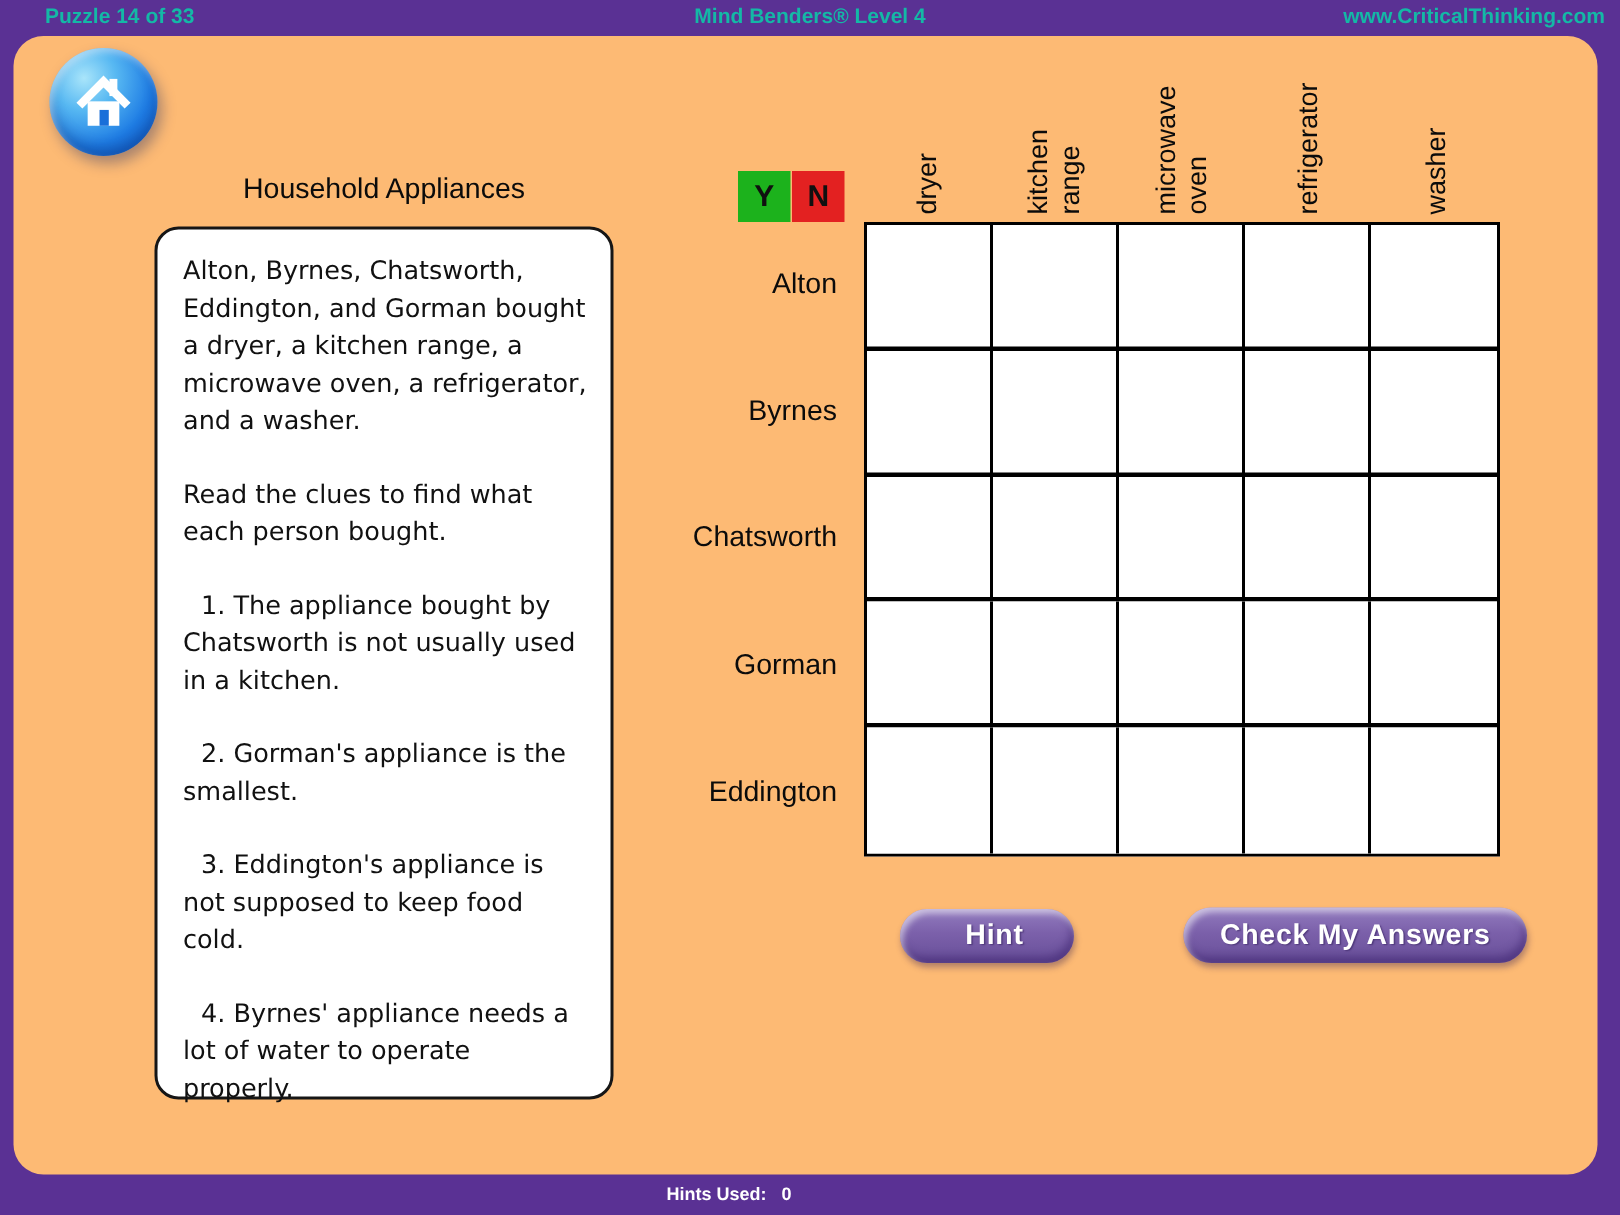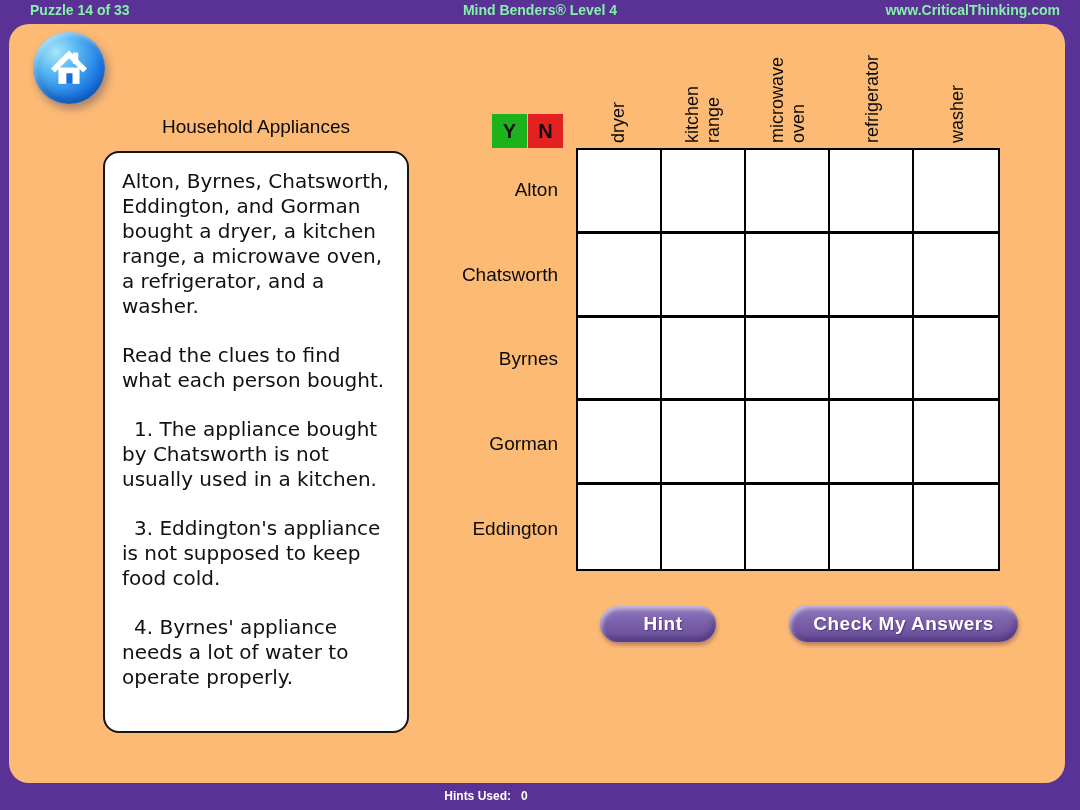--- a/index.html
+++ b/index.html
@@ -1,43 +1,43 @@
 <!DOCTYPE html>
 <html><head>
 <meta charset="utf-8">
 <style>
   * { margin:0; padding:0; box-sizing:border-box; }
   html,body { width:1080px; height:810px; overflow:hidden; }
   body { background:#5a3194; font-family:"Liberation Sans", sans-serif; position:relative; }
 
   
-  .topbar { position:absolute; top:0; left:0; width:1080px; height:22px; color:#86efac; font-weight:bold; font-size:14px; }
+  .topbar { position:absolute; top:0; left:0; width:1080px; height:22px; color:#14b8a6; font-weight:bold; font-size:14px; }
   .topbar .tleft  { position:absolute; left:30px;  top:2px; }
   .topbar .tcenter{ position:absolute; left:0; width:100%; text-align:center; top:2px; }
-  .topbar .tright { position:absolute; right:20px; top:2px; }
+  .topbar .tright { position:absolute; right:10px; top:2px; }
   .bottombar { position:absolute; bottom:0; left:0; width:972px; height:27px; color:#fff;
                font-weight:bold; font-size:12px; text-align:center; line-height:26px; }
 
   
   .panel { position:absolute; left:9px; top:24px; width:1056px; height:759px;
            background:#fdba74; border-radius:20px; }
 
   
   .home-btn { position:absolute; left:24px; top:8px; width:72px; height:72px; border-radius:50%;
     background: radial-gradient(circle at 32% 28%, #a9e5fa 0%, #57b8f2 30%, #1e7ce4 64%, #0c53c2 100%);
     box-shadow: 3px 5px 9px rgba(10,30,100,.35), inset 2px 3px 5px rgba(255,255,255,.45), inset 0 -5px 9px rgba(0,20,80,.3);
     display:flex; align-items:center; justify-content:center; cursor:pointer; }
   .home-btn svg { width:46px; height:44px; }
 
   
   .page-title { position:absolute; left:94px; top:92px; width:306px; text-align:center;
                 font-size:19px; color:#0b0b0b; }
   .textbox { position:absolute; left:94px; top:127px; width:306px; height:582px; background:#fff;
              border:2px solid #161616; border-radius:16px; padding:16px 15px 10px 17px;
-             font-family:"DejaVu Sans", sans-serif; font-size:20px; line-height:25px; color:#111; }
+             font-family:"DejaVu Sans", sans-serif; font-size:17px; line-height:25px; color:#111; }
   .textbox p { margin-bottom:24px; }
   .textbox p.clue { text-indent:12px; }
   .textbox p:last-child { margin-bottom:0; }
 
   
   .legend { position:absolute; left:483px; top:90px; display:flex; gap:1px; }
   .yn { width:35px; height:34px; display:flex; align-items:center; justify-content:center;
         font-weight:bold; font-size:20px; color:#101010; cursor:pointer; }
   .yn.yes { background:#1cb21c; }
   .yn.no  { background:#e32121; }
@@ -92,20 +92,21 @@
     </svg>
   </div>
 
   <div class="page-title">Household Appliances</div>
 
   <div class="textbox">
     <p>Alton, Byrnes, Chatsworth, Eddington, and Gorman bought a dryer, a kitchen range, a microwave oven, a refrigerator, and a washer.</p>
     <p>Read the clues to find what each person bought.</p>
     <div>
         <p class="clue">1. The appliance bought by Chatsworth is not usually used in a kitchen.</p>
+        <p class="clue">2. Gorman's appliance is the smallest.</p>
         <p class="clue">3. Eddington's appliance is not supposed to keep food cold.</p>
         <p class="clue">4. Byrnes' appliance needs a lot of water to operate properly.</p>
       </div>
   </div>
 
   <div class="legend">
     <div class="yn yes">Y</div>
     <div class="yn no">N</div>
   </div>
 
@@ -123,22 +124,22 @@
       </div>
       <div class="col-header">
         <span class="vert">refrigerator</span>
       </div>
       <div class="col-header">
         <span class="vert">washer</span>
       </div>
     </div>
   <div class="rowlabels">
       <div class="row-label">Alton</div>
+      <div class="row-label">Byrnes</div>
       <div class="row-label">Chatsworth</div>
-      <div class="row-label">Byrnes</div>
       <div class="row-label">Gorman</div>
       <div class="row-label">Eddington</div>
     </div>
   <div class="grid">
       <div class="cell"></div>
       <div class="cell"></div>
       <div class="cell"></div>
       <div class="cell"></div>
       <div class="cell lastc"></div>
       <div class="cell"></div>

